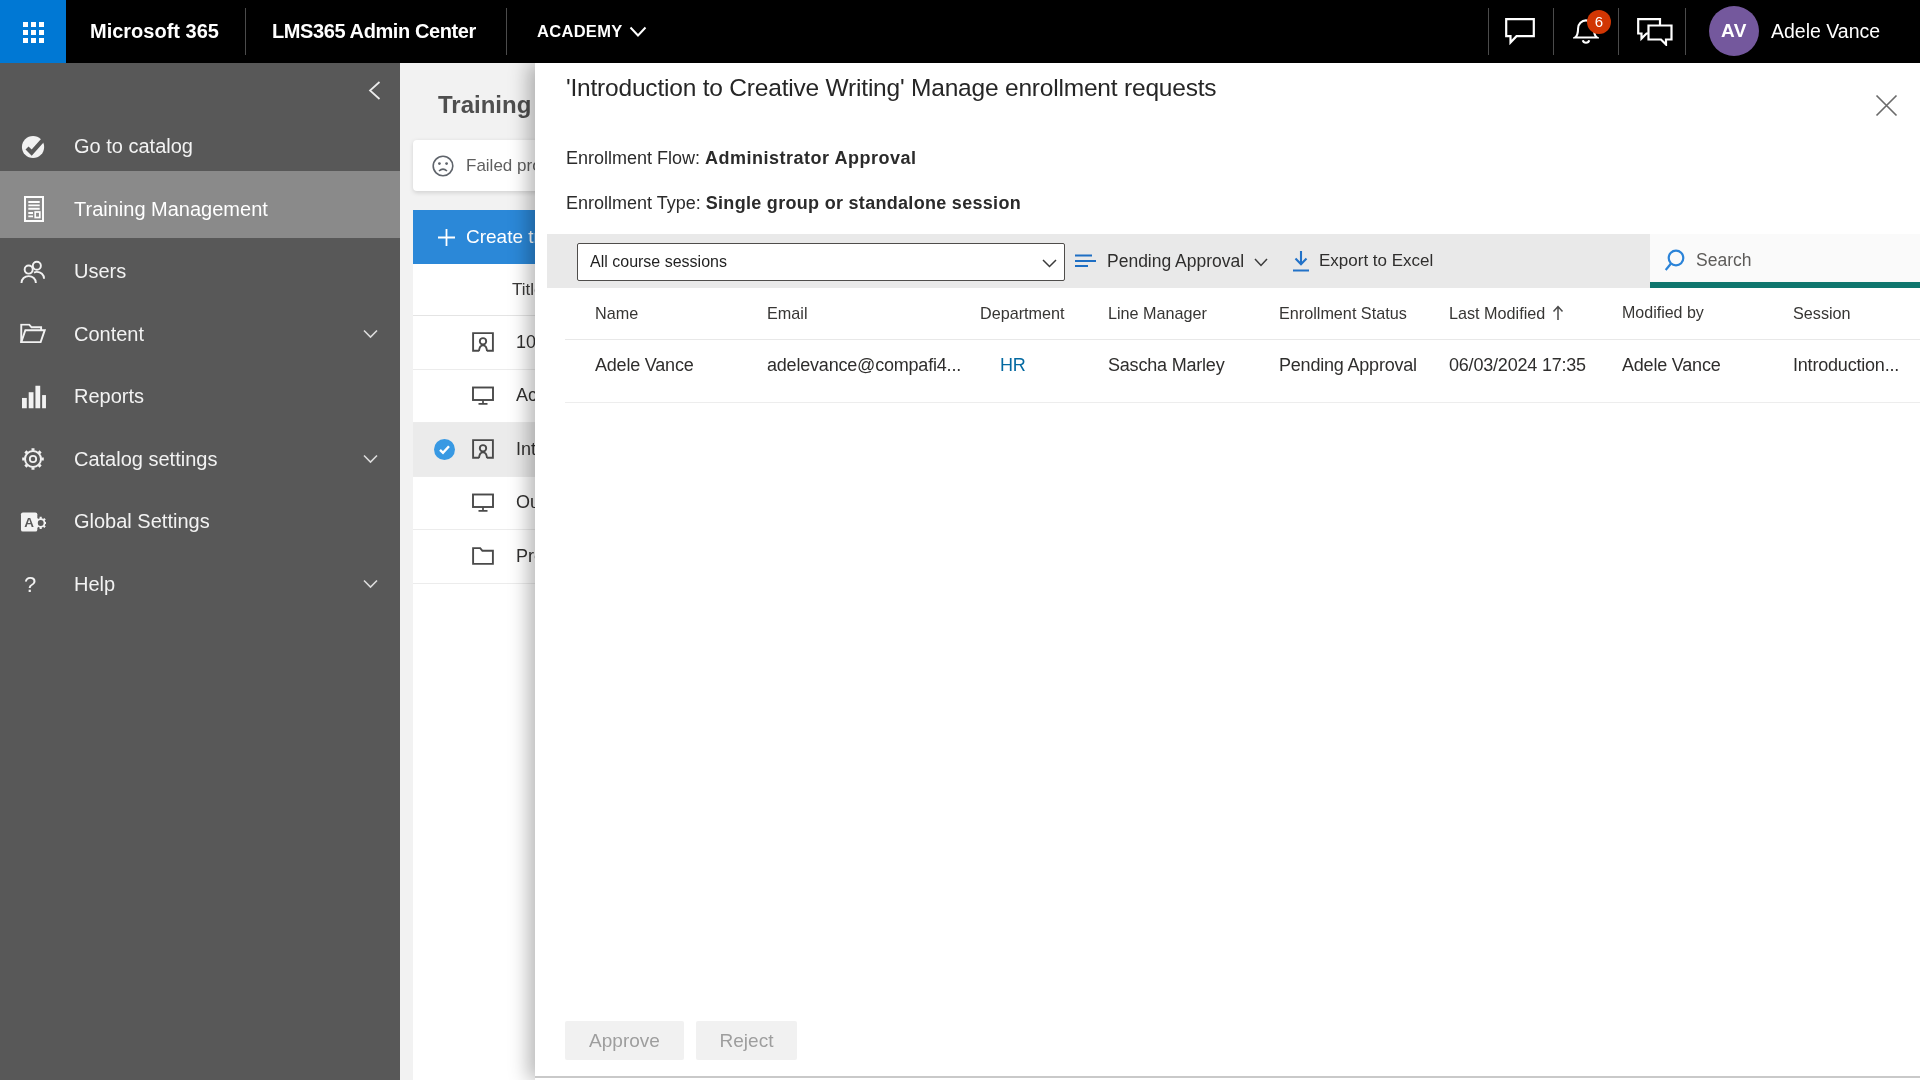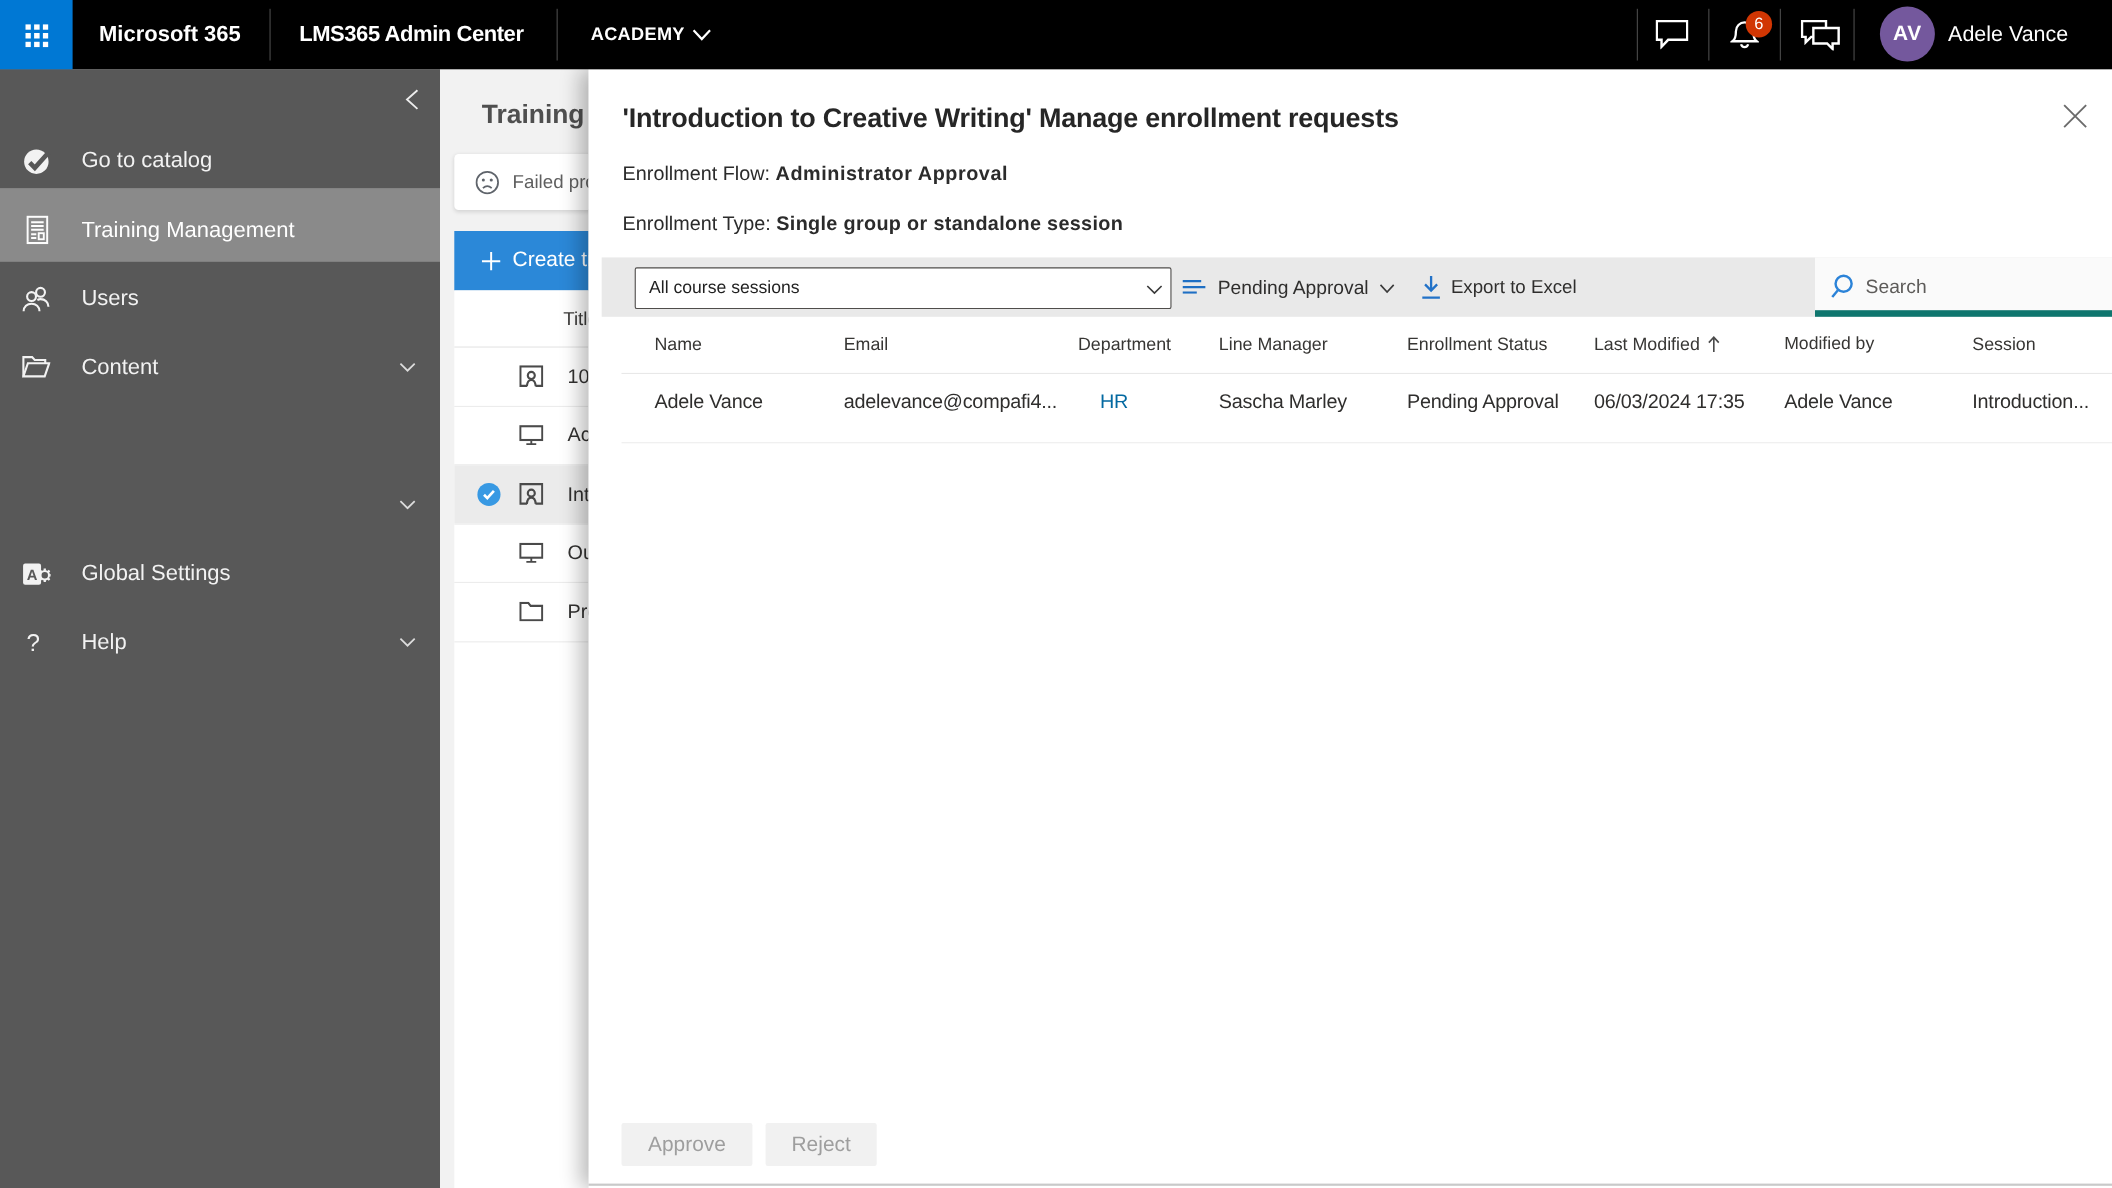--- a/index.html
+++ b/index.html
@@ -115,20 +115,43 @@
       </svg>
       <div class="tx">Users</div>
     </div>
     <div class="sbitem" style="top:239.5px">
       <svg class="ic" viewBox="0 0 27 22" style="width:26px;height:21px;left:20px">
         <path d="M1.2 19.5 V1.2 H9.5 L12 4 H22 V7" fill="none" stroke="#f2f2f2" stroke-width="2"></path>
         <path d="M1.2 19.5 L5.5 7 H25.8 L21.5 19.5 Z" fill="none" stroke="#f2f2f2" stroke-width="2"></path>
       </svg>
       <div class="tx">Content</div>
     </div>
+    <div class="sbitem" style="top:302px">
+      <svg class="ic" viewBox="0 0 26 24" style="width:25px;height:23px;left:21px">
+        <g fill="#f2f2f2">
+          <rect x="1" y="13" width="5" height="11"></rect>
+          <rect x="8" y="7" width="5" height="17"></rect>
+          <rect x="15" y="0" width="5" height="24"></rect>
+          <rect x="22" y="10" width="4" height="14"></rect>
+        </g>
+      </svg>
+      <div class="tx">Reports</div>
+    </div>
+    <div class="sbitem" style="top:364.5px">
+      <svg class="ic" viewBox="0 0 24 24" style="width:24px;height:24px;left:21px">
+        <g fill="none" stroke="#f2f2f2">
+          <circle cx="12" cy="12" r="8" stroke-width="2"></circle>
+          <circle cx="12" cy="12" r="3.2" stroke-width="1.8"></circle>
+          <g stroke-width="3">
+            <path d="M12 1.2 V3.6 M12 20.4 V22.8 M1.2 12 H3.6 M20.4 12 H22.8 M4.4 4.4 L6.1 6.1 M17.9 17.9 L19.6 19.6 M19.6 4.4 L17.9 6.1 M6.1 17.9 L4.4 19.6"></path>
+          </g>
+        </g>
+      </svg>
+      <div class="tx">Catalog settings</div>
+    </div>
     <div class="sbitem" style="top:427px">
       <svg class="ic" viewBox="0 0 27 26" style="width:26px;height:25px;left:20px">
         <rect x="1" y="3" width="17" height="20" rx="2" fill="#f2f2f2"></rect>
         <text x="9.5" y="18.5" font-family="Liberation Sans, sans-serif" font-size="14" font-weight="700" fill="#585858" text-anchor="middle">A</text>
         <g fill="none" stroke="#f2f2f2" stroke-width="1.9">
           <circle cx="21.5" cy="14" r="4"></circle>
           <path d="M21.5 7.6 V9.8 M21.5 18.2 V20.4 M15.1 14 H17.3 M25.7 14 H27.9 M17 9.5 L18.5 11 M24.5 17 L26 18.5 M26 9.5 L24.5 11 M18.5 17 L17 18.5" stroke-width="2.2"></path>
         </g>
       </svg>
       <div class="tx">Global Settings</div>
@@ -141,21 +164,21 @@
         <path d="M1 1 L7.5 7.5 L14 1" fill="none" stroke="#dcdcdc" stroke-width="1.6"></path>
       </svg>
     <svg class="sbchev" style="top:395.5px" width="15" height="9" viewBox="0 0 15 9">
         <path d="M1 1 L7.5 7.5 L14 1" fill="none" stroke="#dcdcdc" stroke-width="1.6"></path>
       </svg>
     <svg class="sbchev" style="top:520.5px" width="15" height="9" viewBox="0 0 15 9">
         <path d="M1 1 L7.5 7.5 L14 1" fill="none" stroke="#dcdcdc" stroke-width="1.6"></path>
       </svg>
   </div>
   <div id="dialog">
-    <div class="abs" style="left:31px;top:31px;font-size:24.5px;font-weight:700;color:#262626;letter-spacing:-0.2px;white-space:nowrap">'Introduction to Creative Writing' Manage enrollment requests</div>
+    <div class="abs" style="left:31px;top:11px;font-size:24.5px;font-weight:400;color:#262626;letter-spacing:-0.2px;white-space:nowrap">'Introduction to Creative Writing' Manage enrollment requests</div>
     <svg class="abs" style="left:1340px;top:31px" width="23" height="23" viewBox="0 0 23 23">
         <path d="M1.5 1.5 L21.5 21.5 M21.5 1.5 L1.5 21.5" stroke="#6b6b6b" stroke-width="1.7"></path>
       </svg>
     <div class="abs" style="left:31px;top:85px;font-size:18px;color:#2b2b2b;white-space:nowrap">Enrollment Flow: <b style="letter-spacing:0.5px">Administrator Approval</b></div>
     <div class="abs" style="left:31px;top:130px;font-size:18px;color:#2b2b2b;white-space:nowrap">Enrollment Type: <b style="letter-spacing:0.3px">Single group or standalone session</b></div>
     <div class="abs" style="left:12px;top:171px;width:1385px;height:54px;background:#e9e9e9">
       <div class="abs" style="left:30px;top:9px;width:488px;height:38px;background:#fff;border:1px solid #4f4d4b;border-radius:2px">
         <div class="abs" style="left:12px;top:0;height:36px;line-height:36px;font-size:16px;color:#1f1f1f;white-space:nowrap">All course sessions</div>
         <svg class="abs" style="left:464px;top:15px" width="15" height="9" viewBox="0 0 15 9">
             <path d="M1 1 L7.5 7.5 L14 1" fill="none" stroke="#3b3b3b" stroke-width="1.5"></path>

